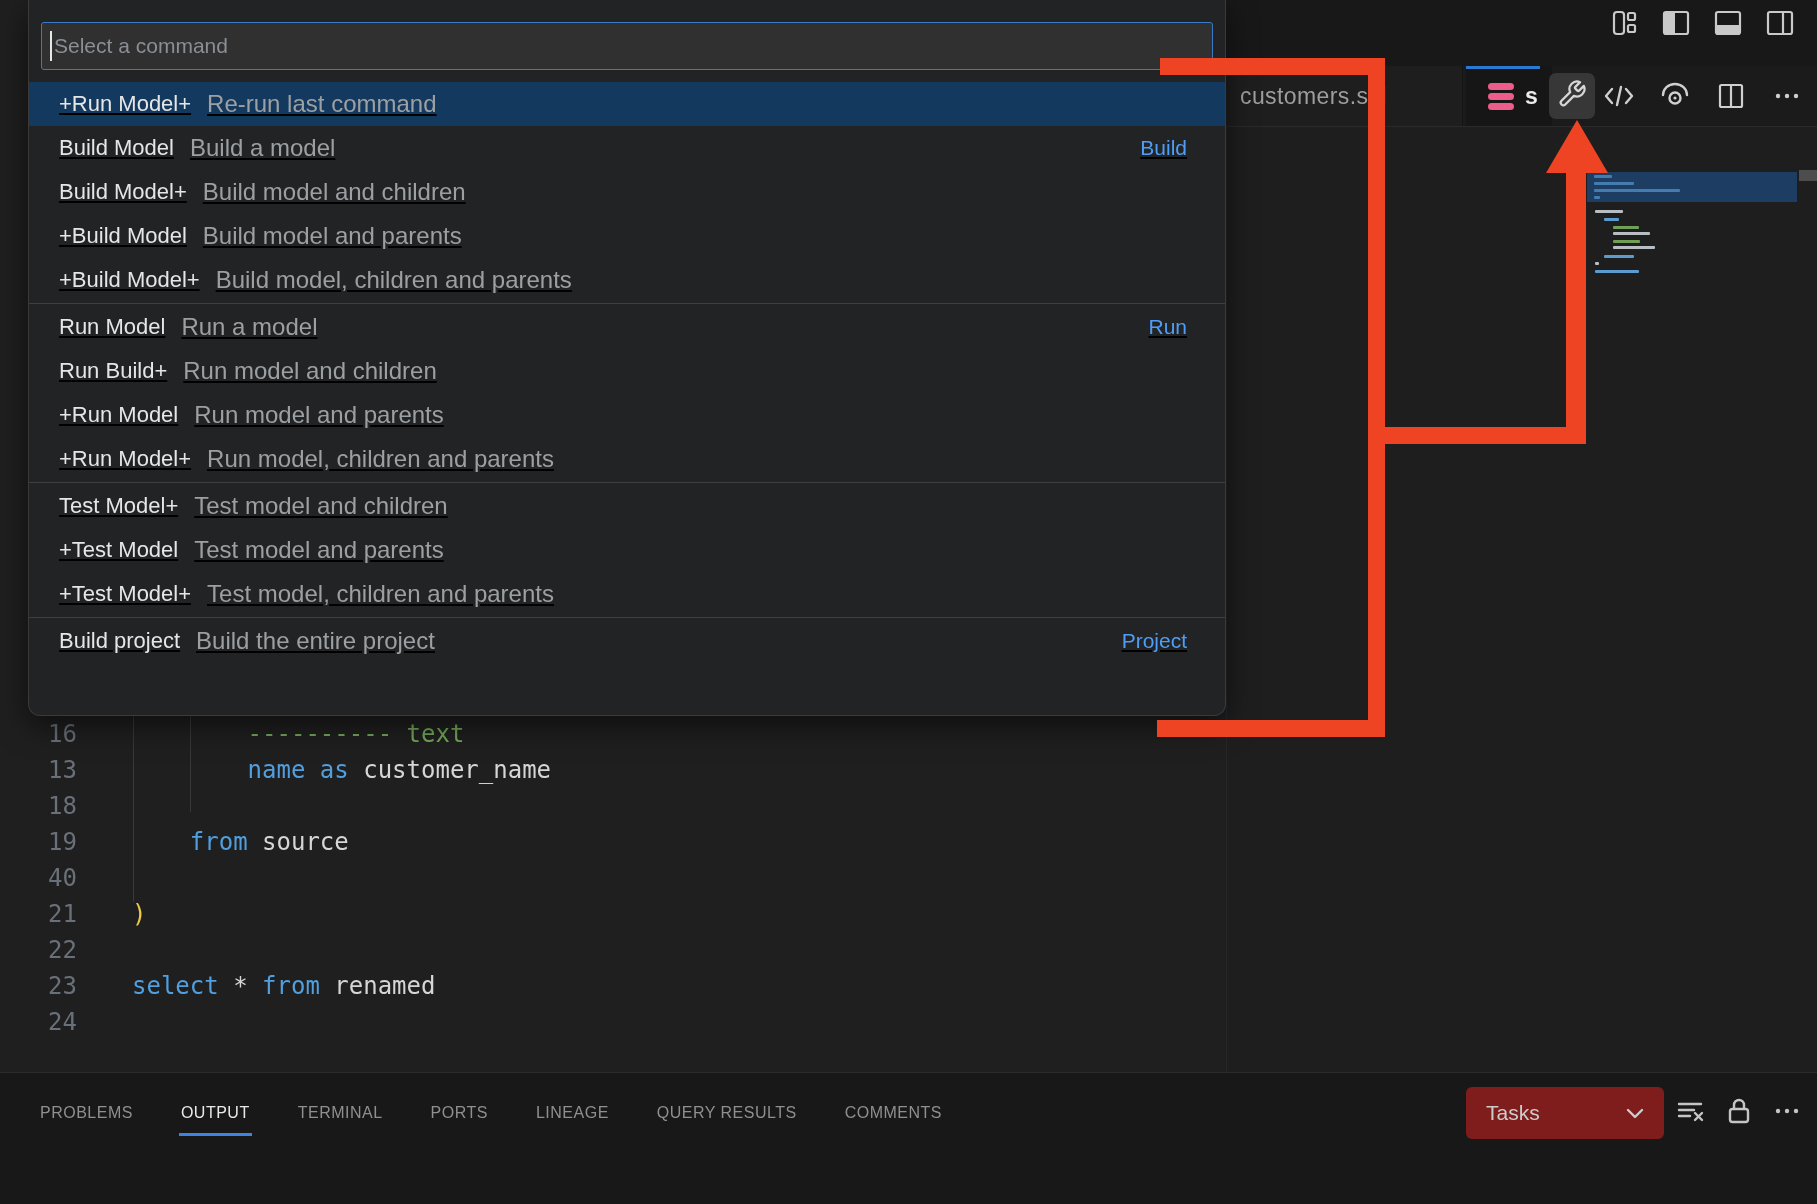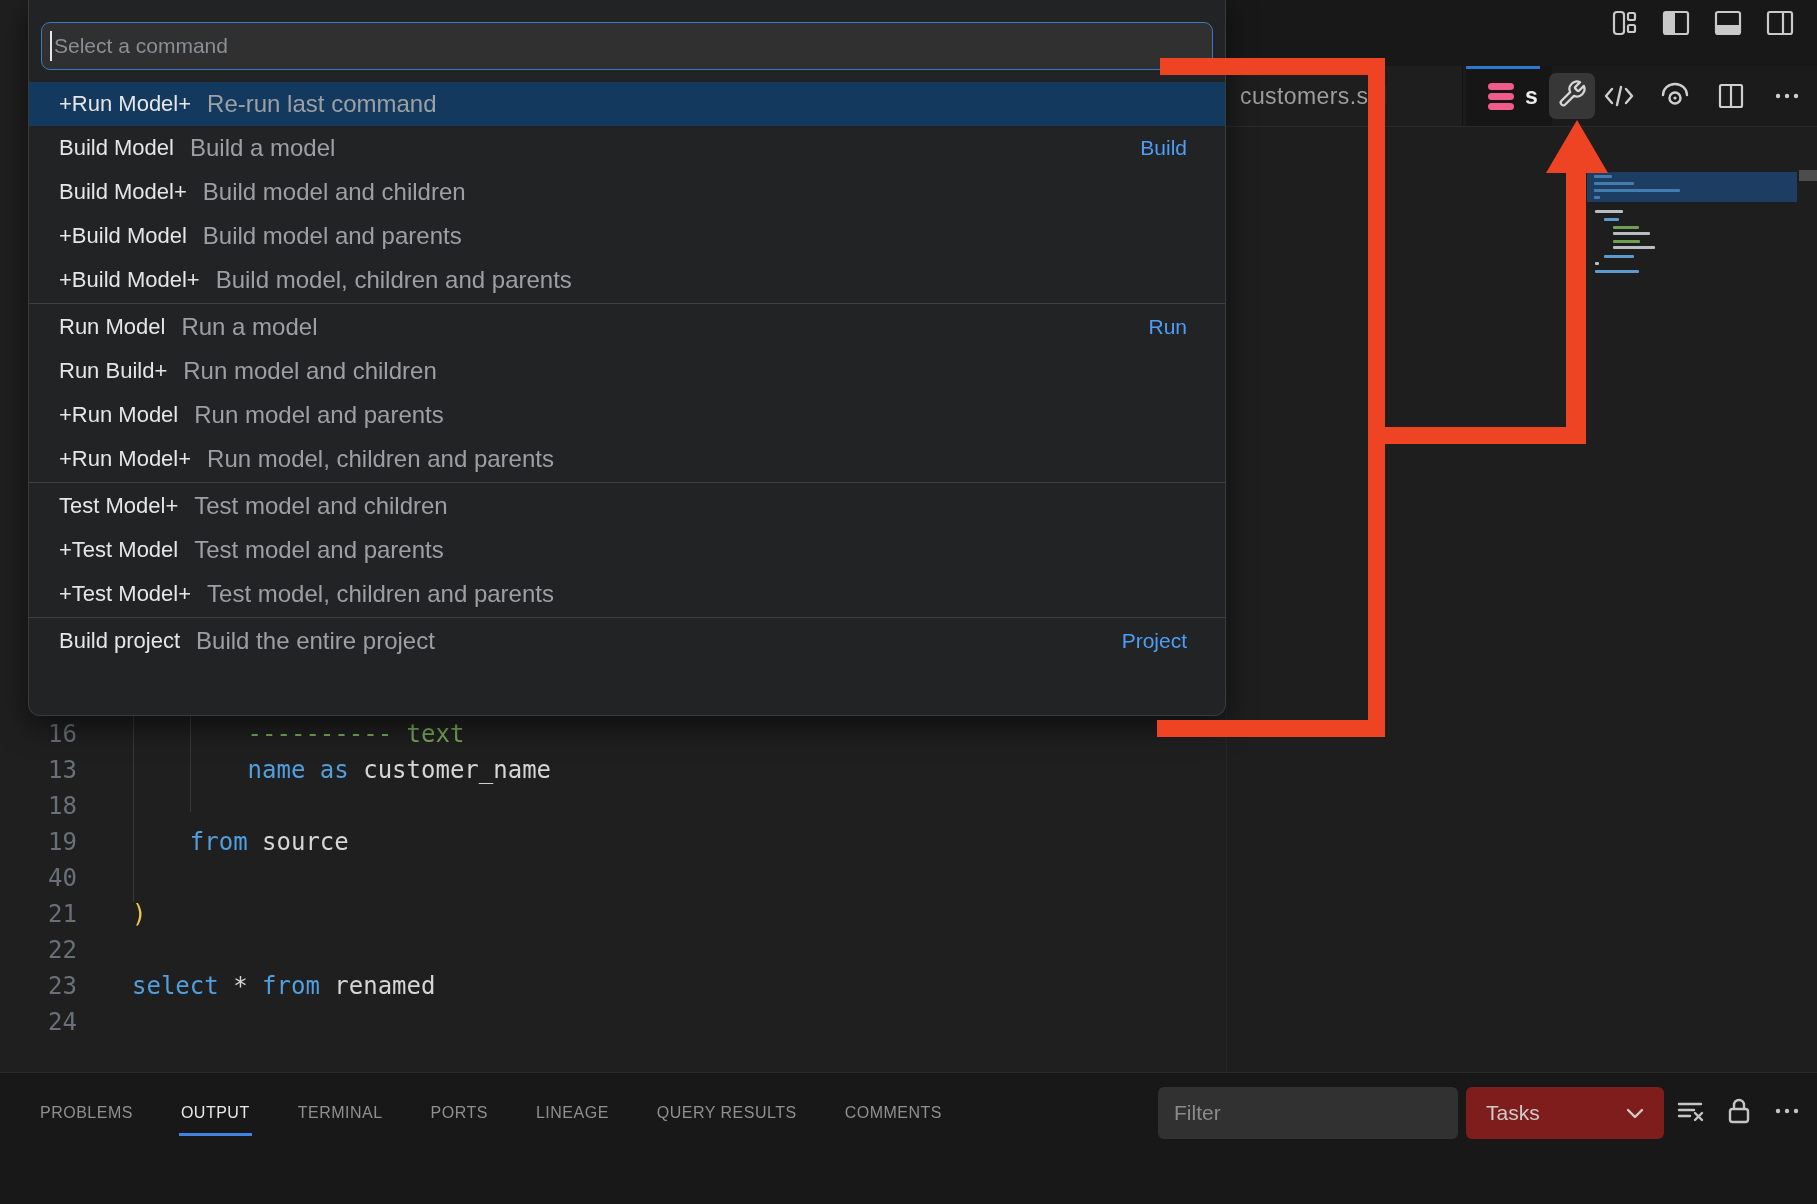--- a/index.html
+++ b/index.html
@@ -51,27 +51,27 @@
   #mm-selection{position:absolute;left:0;top:2px;width:210px;height:30px;background:#1d3d63;}
   .mmselbar{position:absolute;height:3px;border-radius:1px;background:#447cb0;}
   .mmbar{position:absolute;height:3px;border-radius:1px;}
   #mm-slider{position:absolute;left:1799px;top:170px;width:18px;height:11px;background:#4d4d4d;}
 
   
   #palette{position:absolute;left:28px;top:0;width:1198px;height:716px;background:#222325;
            border:1px solid #3a3a3a;border-top:none;border-radius:0 0 12px 12px;
            box-shadow:0 10px 30px rgba(0,0,0,.55);z-index:30;overflow:hidden;box-sizing:border-box;}
   #qp-inputwrap{position:absolute;left:12px;top:22px;width:1172px;height:48px;background:#303031;
-                border:1.5px solid #3b79c4;border-radius:9px;box-sizing:border-box;display:flex;align-items:center;}
+                border:1.5px solid #3b79c4;border-radius:3px;box-sizing:border-box;display:flex;align-items:center;}
   #qp-caret{width:2px;height:30px;background:#e6e6e6;margin-left:8px;}
   #qp-input{flex:1;background:transparent;border:none;outline:none;color:#d8d8d8;
             font-size:21px;font-family:"Liberation Sans",sans-serif;padding:0 0 0 2px;}
   #qp-input::placeholder{color:#8a8f94;}
   #qplist{position:absolute;left:0;top:82px;width:100%;}
-  .qp-row{height:44px;display:flex;align-items:center;padding:0 38px 0 30px;}
+  .qp-row{height:44px;display:flex;align-items:center;padding:0 38px 0 30px;text-decoration:underline;}
   .qp-row.sel{background:#14395f;}
   .qp-label{color:#e6e6e6;font-size:22px;white-space:nowrap;}
   .qp-desc{color:#9da0a2;font-size:24px;margin-left:16px;white-space:nowrap;}
   .qp-cat{margin-left:auto;color:#4e9ef8;font-size:21px;}
   .qp-sep{height:1px;background:#3f3f3f;margin:1px 0;}
 
   
   .red{position:absolute;background:#ee4424;z-index:40;}
   #red-top{left:1160px;top:58px;width:225px;height:17px;}
   #red-right{left:1368px;top:58px;width:17px;height:678px;}
@@ -327,23 +327,20 @@
   <div id="panel">
     <div id="ptabs">
         <span class="ptab">PROBLEMS</span>
         <span class="ptab active">OUTPUT</span>
         <span class="ptab">TERMINAL</span>
         <span class="ptab">PORTS</span>
         <span class="ptab">LINEAGE</span>
         <span class="ptab">QUERY RESULTS</span>
         <span class="ptab">COMMENTS</span>
       </div>
-    <div id="filter-box">
-      <input id="filter-input" type="text" placeholder="Filter" style="">
-    </div>
     <div id="tasks-box">
       <span class="tasks-label">Tasks</span>
       <svg width="26" height="26" viewBox="0 0 26 26" fill="none" stroke="#cccccc" stroke-width="2.4" stroke-linecap="round" stroke-linejoin="round">
         <polyline points="6,10 13,17 20,10"></polyline>
       </svg>
     </div>
     <div class="panel-icons">
       <span class="act">
         <svg width="32" height="30" viewBox="0 0 32 30" fill="none" stroke="#c5c5c5" stroke-width="2.4" stroke-linecap="round">
           <line x1="5" y1="8" x2="27" y2="8"></line>

